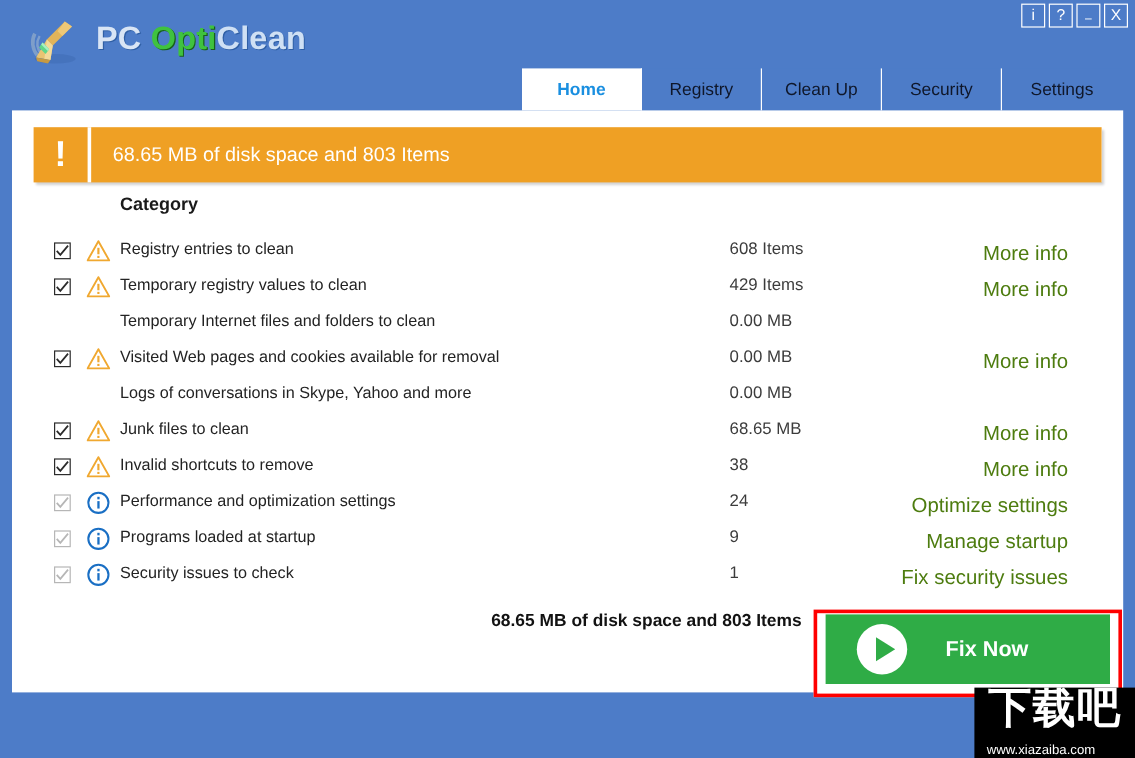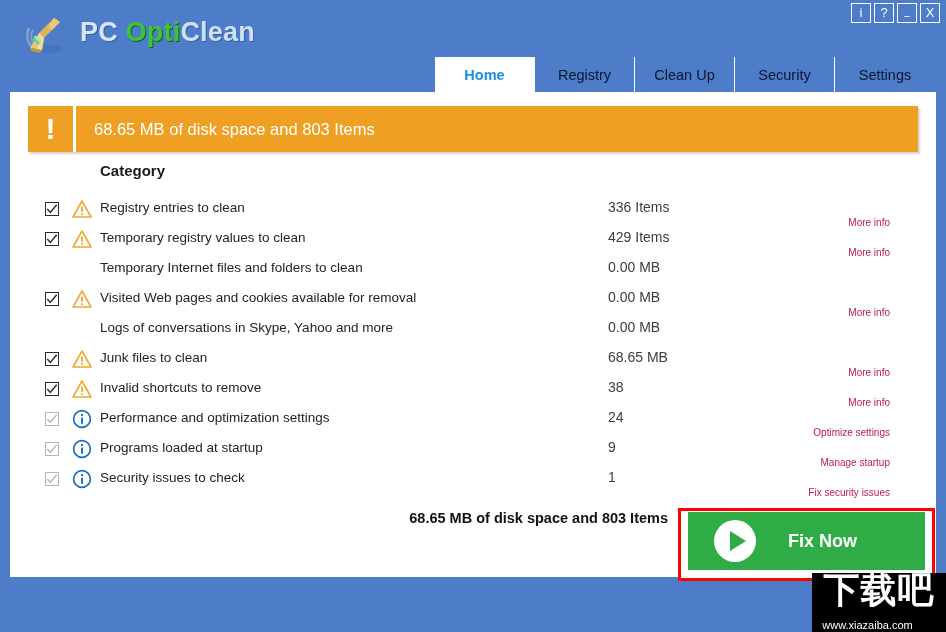--- a/index.html
+++ b/index.html
@@ -104,22 +104,22 @@
   .sev { position: absolute; left: 62px; top: 4px; width: 20px; height: 20px; }
   .lbl {
     position: absolute; left: 90px; top: 5px;
     font-size: 13.5px; color: #232323; white-space: nowrap;
   }
   .val {
     position: absolute; left: 598px; top: 4px;
     font-size: 14px; color: #3c3c3c; white-space: nowrap;
   }
   .lnk {
-    position: absolute; right: 46px; top: 22px;
-    font-size: 10px; color: #be185d; white-space: nowrap;
+    position: absolute; right: 46px; top: 7px;
+    font-size: 17px; color: #4d7c0f; white-space: nowrap;
   }
 
   
   #summary {
     position: absolute; left: 0; top: 418px; width: 658px;
     text-align: right;
     font-size: 14.5px; font-weight: bold; color: #121212;
     white-space: nowrap;
   }
   #fix-highlight {
@@ -225,21 +225,21 @@
             <svg viewBox="0 0 14 14" width="12" height="12">
               <path d="M1.5 7 L5 11 L12.5 2" fill="none" stroke="#2b2b2b" stroke-width="1.7"></path>
             </svg>
           </div>
           <div class="sev"><svg viewBox="0 0 20 20" width="20" height="20">
               <path d="M10 2 L19 18 L1 18 Z" fill="none" stroke="#f0a830" stroke-width="1.6" stroke-linejoin="round"></path>
               <rect x="9.1" y="7.5" width="1.8" height="5.4" fill="#f0a830"></rect>
               <rect x="9.1" y="14.2" width="1.8" height="1.8" fill="#f0a830"></rect>
             </svg></div>
           <div class="lbl">Registry entries to clean</div>
-          <div class="val">336 Items</div>
+          <div class="val">608 Items</div>
           <div class="lnk">More info</div>
         </div>
         <div class="row" style="top: 63px;">
           <div class="cb">
             <svg viewBox="0 0 14 14" width="12" height="12">
               <path d="M1.5 7 L5 11 L12.5 2" fill="none" stroke="#2b2b2b" stroke-width="1.7"></path>
             </svg>
           </div>
           <div class="sev"><svg viewBox="0 0 20 20" width="20" height="20">
               <path d="M10 2 L19 18 L1 18 Z" fill="none" stroke="#f0a830" stroke-width="1.6" stroke-linejoin="round"></path>

